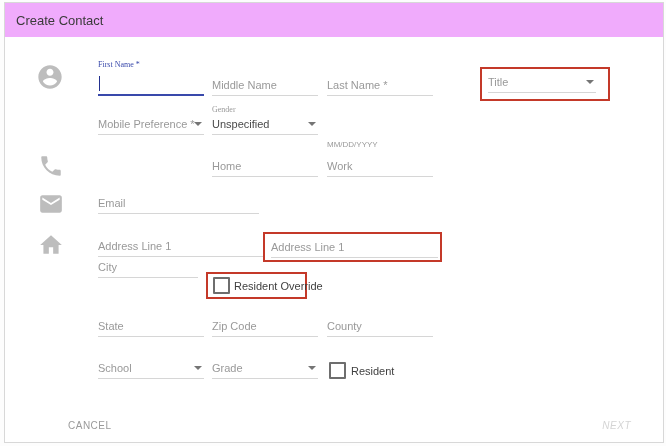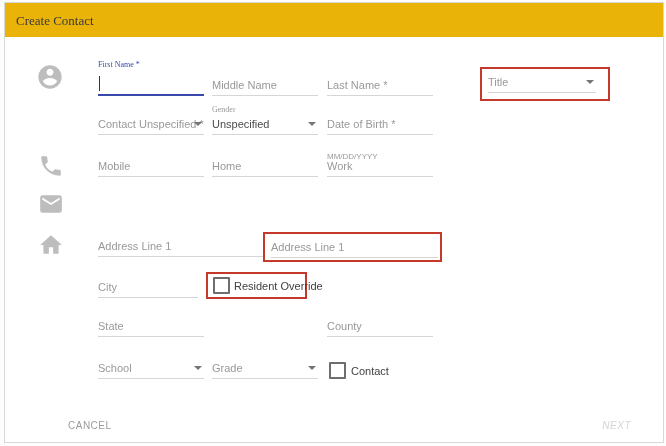--- a/index.html
+++ b/index.html
@@ -7,42 +7,42 @@
     width:666px;height:446px;position:relative;overflow:hidden;
     background:#fdfdfd;
     font-family:"Liberation Sans", sans-serif;
     -webkit-font-smoothing:antialiased;
   }
   .dialog{
     position:absolute;left:4px;top:2px;width:660px;height:441px;
     background:#fff;border:1px solid #d8d8d8;box-sizing:border-box;
   }
   .header{
-    position:absolute;left:0;top:0;right:0;height:34px;background:#eab308;font-family:Liberation Serif, serif;
+    position:absolute;left:0;top:0;right:0;height:34px;background:#f0abfc;
   }
   .header .title{
     position:absolute;left:11px;top:10px;font-size:13px;color:#3a3a3a;font-weight:500;
   }
   .icon{position:absolute;}
   .field{
     position:absolute;height:24px;border-bottom:1px solid #d6d6d6;box-sizing:border-box;
     font-size:11px;color:#999;
   }
   .field .ph{position:absolute;left:0;bottom:4px;white-space:nowrap;margin-top:39px;}
   .field .val{position:absolute;left:0;bottom:4px;white-space:nowrap;color:#4a4a4a;}
   .field.focused{border-bottom:2px solid #3949ab;}
   .caret{position:absolute;left:1px;bottom:3px;width:1px;height:15px;background:#23308f;}
   .arrow{
     position:absolute;right:2px;bottom:8px;width:0;height:0;
     border-left:4px solid transparent;border-right:4px solid transparent;
     border-top:4px solid #757575;
   }
   .minilabel{position:absolute;font-size:8px;color:#9a9a9a;white-space:nowrap;font-family:Liberation Serif, serif;}
   .minilabel.accent{color:#3949ab;}
-  .hint{position:absolute;font-size:8px;color:#9a9a9a;white-space:nowrap;margin-top:12px;}
+  .hint{position:absolute;font-size:8px;color:#9a9a9a;white-space:nowrap;}
   .hl{position:absolute;border:2px solid #c43929;box-sizing:border-box;}
   .cb{
     position:absolute;width:13px;height:13px;border:2px solid #6e6e6e;border-radius:1px;
     background:#fff;box-sizing:content-box;
   }
   .cb-label{position:absolute;font-size:11px;color:#3f3f3f;white-space:nowrap;}
   .footer-btn{
     position:absolute;top:417px;font-size:10px;letter-spacing:.5px;cursor:pointer;margin-left:40px;
   }
   .cancel{left:23px;color:#9a9a9a;}
@@ -81,73 +81,73 @@
     <span class="ph">Last Name *</span>
   </div>
 
   <div class="hl" style="left:475px;top:64px;width:130px;height:34px"></div>
   <div class="field" style="left:483px;top:66px;width:108px">
     <span class="ph">Title</span>
     <span class="arrow"></span>
   </div>
 
   <div class="field" style="left:93px;top:108px;width:106px">
-    <span class="ph">Contact Unspecified *</span>
+    <span class="ph">Mobile Preference *</span>
     <span class="arrow"></span>
   </div>
   <span class="minilabel" style="left:207px;top:102px">Gender</span>
   <div class="field" style="left:207px;top:108px;width:106px">
     <span class="val">Unspecified</span>
     <span class="arrow"></span>
   </div>
-  <div class="field" style="left:322px;top:108px;width:106px">
-    <span class="ph">Date of Birth *</span>
-  </div>
   <span class="hint" style="left:322px;top:137px">MM/DD/YYYY</span>
 
-  <div class="field" style="left:93px;top:150px;width:106px">
-    <span class="ph">Mobile</span>
-  </div>
   <div class="field" style="left:322px;top:150px;width:106px">
     <span class="ph">Work</span>
   </div>
   <div class="field" style="left:207px;top:150px;width:106px">
     <span class="ph">Home</span>
   </div>
 
+  <div class="field" style="left:93px;top:187px;width:161px">
+    <span class="ph">Email</span>
+  </div>
 
   <div class="field" style="left:93px;top:230px;width:165px">
     <span class="ph">Address Line 1</span>
   </div>
   <div class="hl" style="left:258px;top:229px;width:179px;height:30px"></div>
   <div class="field" style="left:266px;top:231px;width:167px">
     <span class="ph">Address Line 1</span>
   </div>
 
-  <div class="field" style="left:93px;top:271px;width:100px">
+  <div class="field" style="left:93px;top:251px;width:100px">
     <span class="ph">City</span>
   </div>
   <div class="hl" style="left:201px;top:269px;width:101px;height:27px"></div>
   <span class="cb" style="left:208px;top:274px"></span>
   <span class="cb-label" style="left:229px;top:277px">Resident Override</span>
 
   <div class="field" style="left:93px;top:310px;width:106px">
     <span class="ph">State</span>
+  </div>
+  <div class="field" style="left:207px;top:310px;width:106px">
+    <span class="ph">Zip Code</span>
   </div>
   <div class="field" style="left:93px;top:352px;width:106px">
     <span class="ph">School</span>
     <span class="arrow"></span>
   </div>
 
   <div class="field" style="left:322px;top:310px;width:106px">
     <span class="ph">County</span>
   </div>
   <div class="field" style="left:207px;top:352px;width:106px">
     <span class="ph">Grade</span>
     <span class="arrow"></span>
   </div>
   <span class="cb" style="left:324px;top:359px"></span>
-  <span class="cb-label" style="left:346px;top:362px">Contact</span>
+  <span class="cb-label" style="left:346px;top:362px">Resident</span>
 
   <span class="footer-btn cancel">CANCEL</span>
   <span class="footer-btn next">NEXT</span>
 
 </div>
 
 </body></html>

